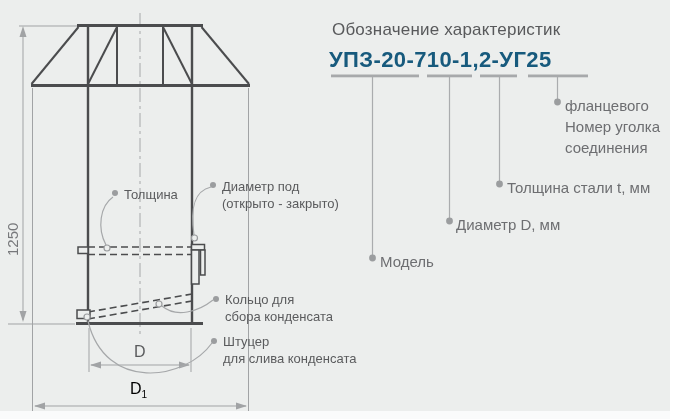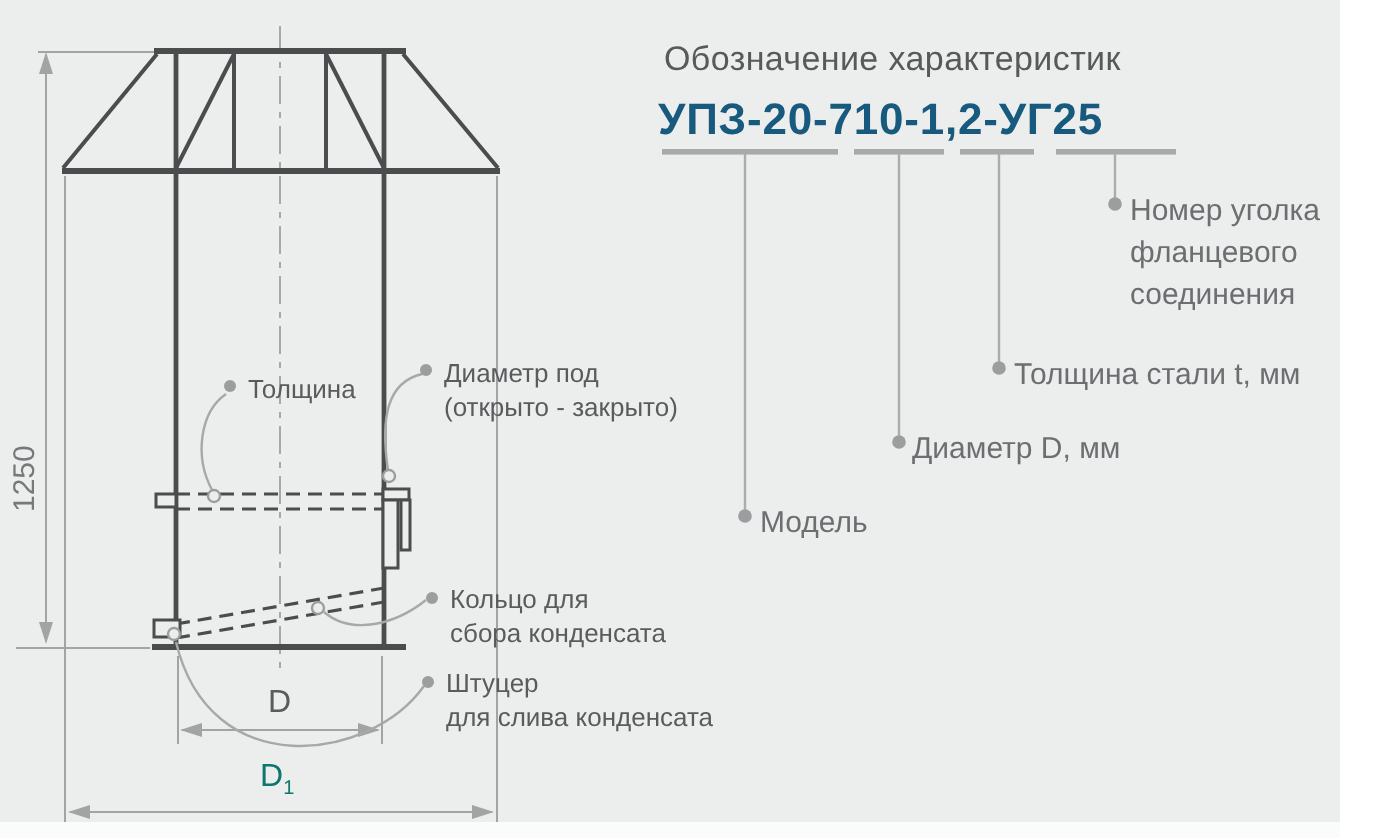--- a/index.html
+++ b/index.html
@@ -32,21 +32,21 @@
   .lab-valve{left:124px;top:186px;}
   .lab-platform{left:222px;top:178px;}
   .lab-ring{left:225px;top:291px;}
   .lab-fitting{left:223px;top:333px;}
   .dim-label{font-size:15px;color:#77787b;}
   .dim-1250{
     left:4px;top:256px;
     transform:rotate(-90deg);transform-origin:0 0;
   }
   .dim-d{left:134px;top:343px;font-size:16px;color:#5a5b5d;}
-  .dim-d1{left:130px;top:380px;font-size:16px;color:#0f766e;}
+  .dim-d1{left:130px;top:380px;font-size:16px;color:#000000;}
   .dim-d1 sub{font-size:10px;}
   svg.linework{position:absolute;left:0;top:0;}
 </style>
 </head>
 <body>
 
 <div class="canvas">
 
   <div class="bottom-strip"></div>
 
@@ -154,22 +154,22 @@
       <circle cx="499.5" cy="184" r="3.4"></circle>
       <circle cx="557.5" cy="102" r="3.4"></circle>
     </g>
   </svg>
 
   <div class="abs title">Обозначение характеристик</div>
 
   <div class="abs model-code">УПЗ-20-710-1,2-УГ25</div>
 
   <div class="abs callout-label lab-corner">
+    <div>фланцевого</div>
     <div>Номер уголка</div>
-    <div>фланцевого</div>
     <div>соединения</div>
   </div>
 
   <div class="abs callout-label lab-thickness">Толщина стали t, мм</div>
 
   <div class="abs callout-label lab-diameter">Диаметр D, мм</div>
 
   <div class="abs callout-label lab-model">Модель</div>
 
   <div class="abs draw-label lab-valve">Толщина</div>

